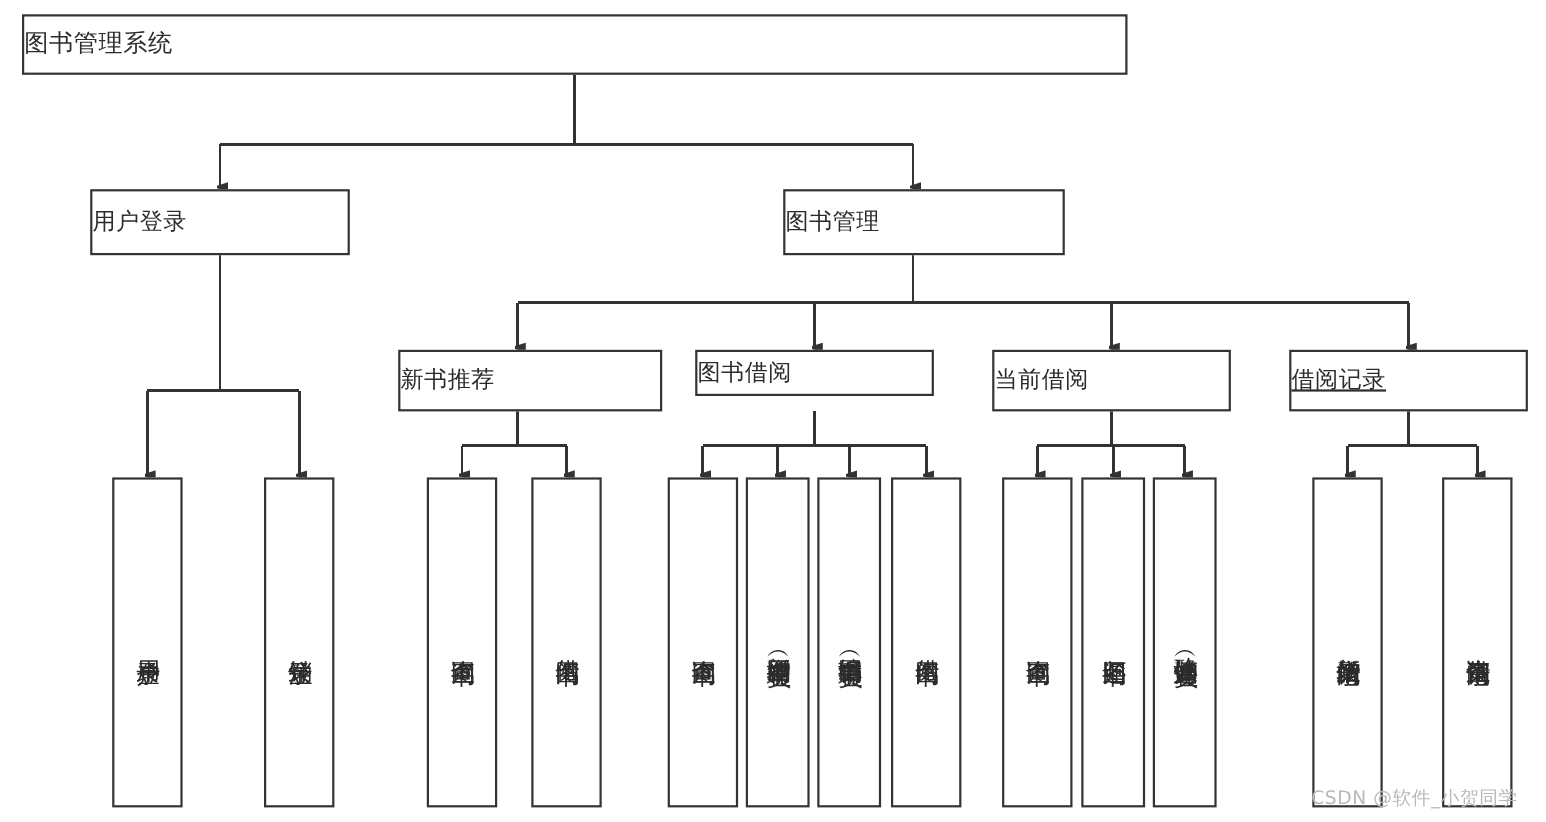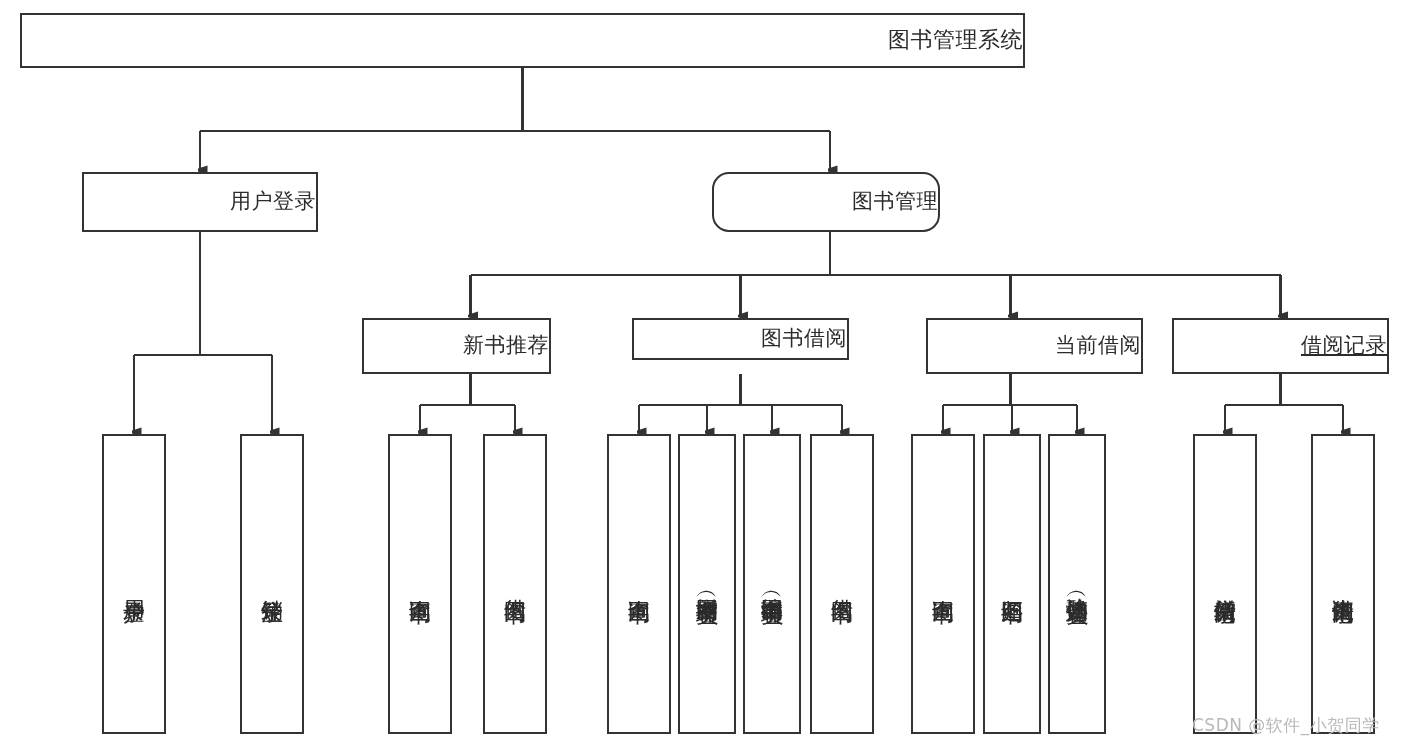--- a/index.html
+++ b/index.html
@@ -27,21 +27,21 @@
     width: 1405px;
     height: 747px;
   }
   .node-box {
     position: absolute;
     box-sizing: border-box;
     border: 2px solid #333333;
     background: #ffffff;
     display: flex;
     align-items: center;
-    justify-content: flex-end;
+    justify-content: flex-start;
     color: #2b2b2b;
   }
   .node-label-h {
     font-size: 21px;
     line-height: 1.2;
     letter-spacing: 0.5px;
     white-space: nowrap;
   }
   .node-box.level-1 .node-label-h { font-size: 22px; }
   .node-box.level-2 .node-label-h { font-size: 21px; }
@@ -118,30 +118,30 @@
       </g>
   </svg>
 
   <div id="nodes-layer">
       <div class="node-box level-1" id="node-root" style="left: 20px; top: 13px; width: 1005px; height: 55px;">
         <span class="node-label-h">图书管理系统</span>
       </div>
       <div class="node-box level-2" id="node-user-login" style="left: 82px; top: 172px; width: 236px; height: 60px;">
         <span class="node-label-h">用户登录</span>
       </div>
-      <div class="node-box level-2" id="node-book-manage" style="left: 712px; top: 172px; width: 228px; height: 60px; border-radius: 17px;">
+      <div class="node-box level-2" id="node-book-manage" style="left: 712px; top: 172px; width: 256px; height: 60px;">
         <span class="node-label-h">图书管理</span>
       </div>
-      <div class="node-box level-3" id="node-new-book-recommend" style="left: 362px; top: 318px; width: 189px; height: 56px; padding-left: 48px;">
+      <div class="node-box level-3" id="node-new-book-recommend" style="left: 362px; top: 318px; width: 240px; height: 56px;">
         <span class="node-label-h">新书推荐</span>
       </div>
       <div class="node-box level-3" id="node-book-borrow" style="left: 632px; top: 318px; width: 217px; height: 42px;">
         <span class="node-label-h">图书借阅</span>
       </div>
-      <div class="node-box level-3" id="node-current-borrow" style="left: 926px; top: 318px; width: 217px; height: 56px;">
+      <div class="node-box level-3" id="node-current-borrow" style="left: 902px; top: 318px; width: 217px; height: 56px;">
         <span class="node-label-h">当前借阅</span>
       </div>
       <div class="node-box level-3" id="node-borrow-record" style="left: 1172px; top: 318px; width: 217px; height: 56px; text-decoration: underline;">
         <span class="node-label-h">借阅记录</span>
       </div>
       <div class="node-box level-4 leaf" id="node-leaf-user-login" style="left: 102px; top: 434px; width: 64px; height: 300px;">
         <span class="node-label-v">用户登录</span>
       </div>
       <div class="node-box level-4 leaf" id="node-leaf-user-logout" style="left: 240px; top: 434px; width: 64px; height: 300px;">
         <span class="node-label-v">注销登录</span>

